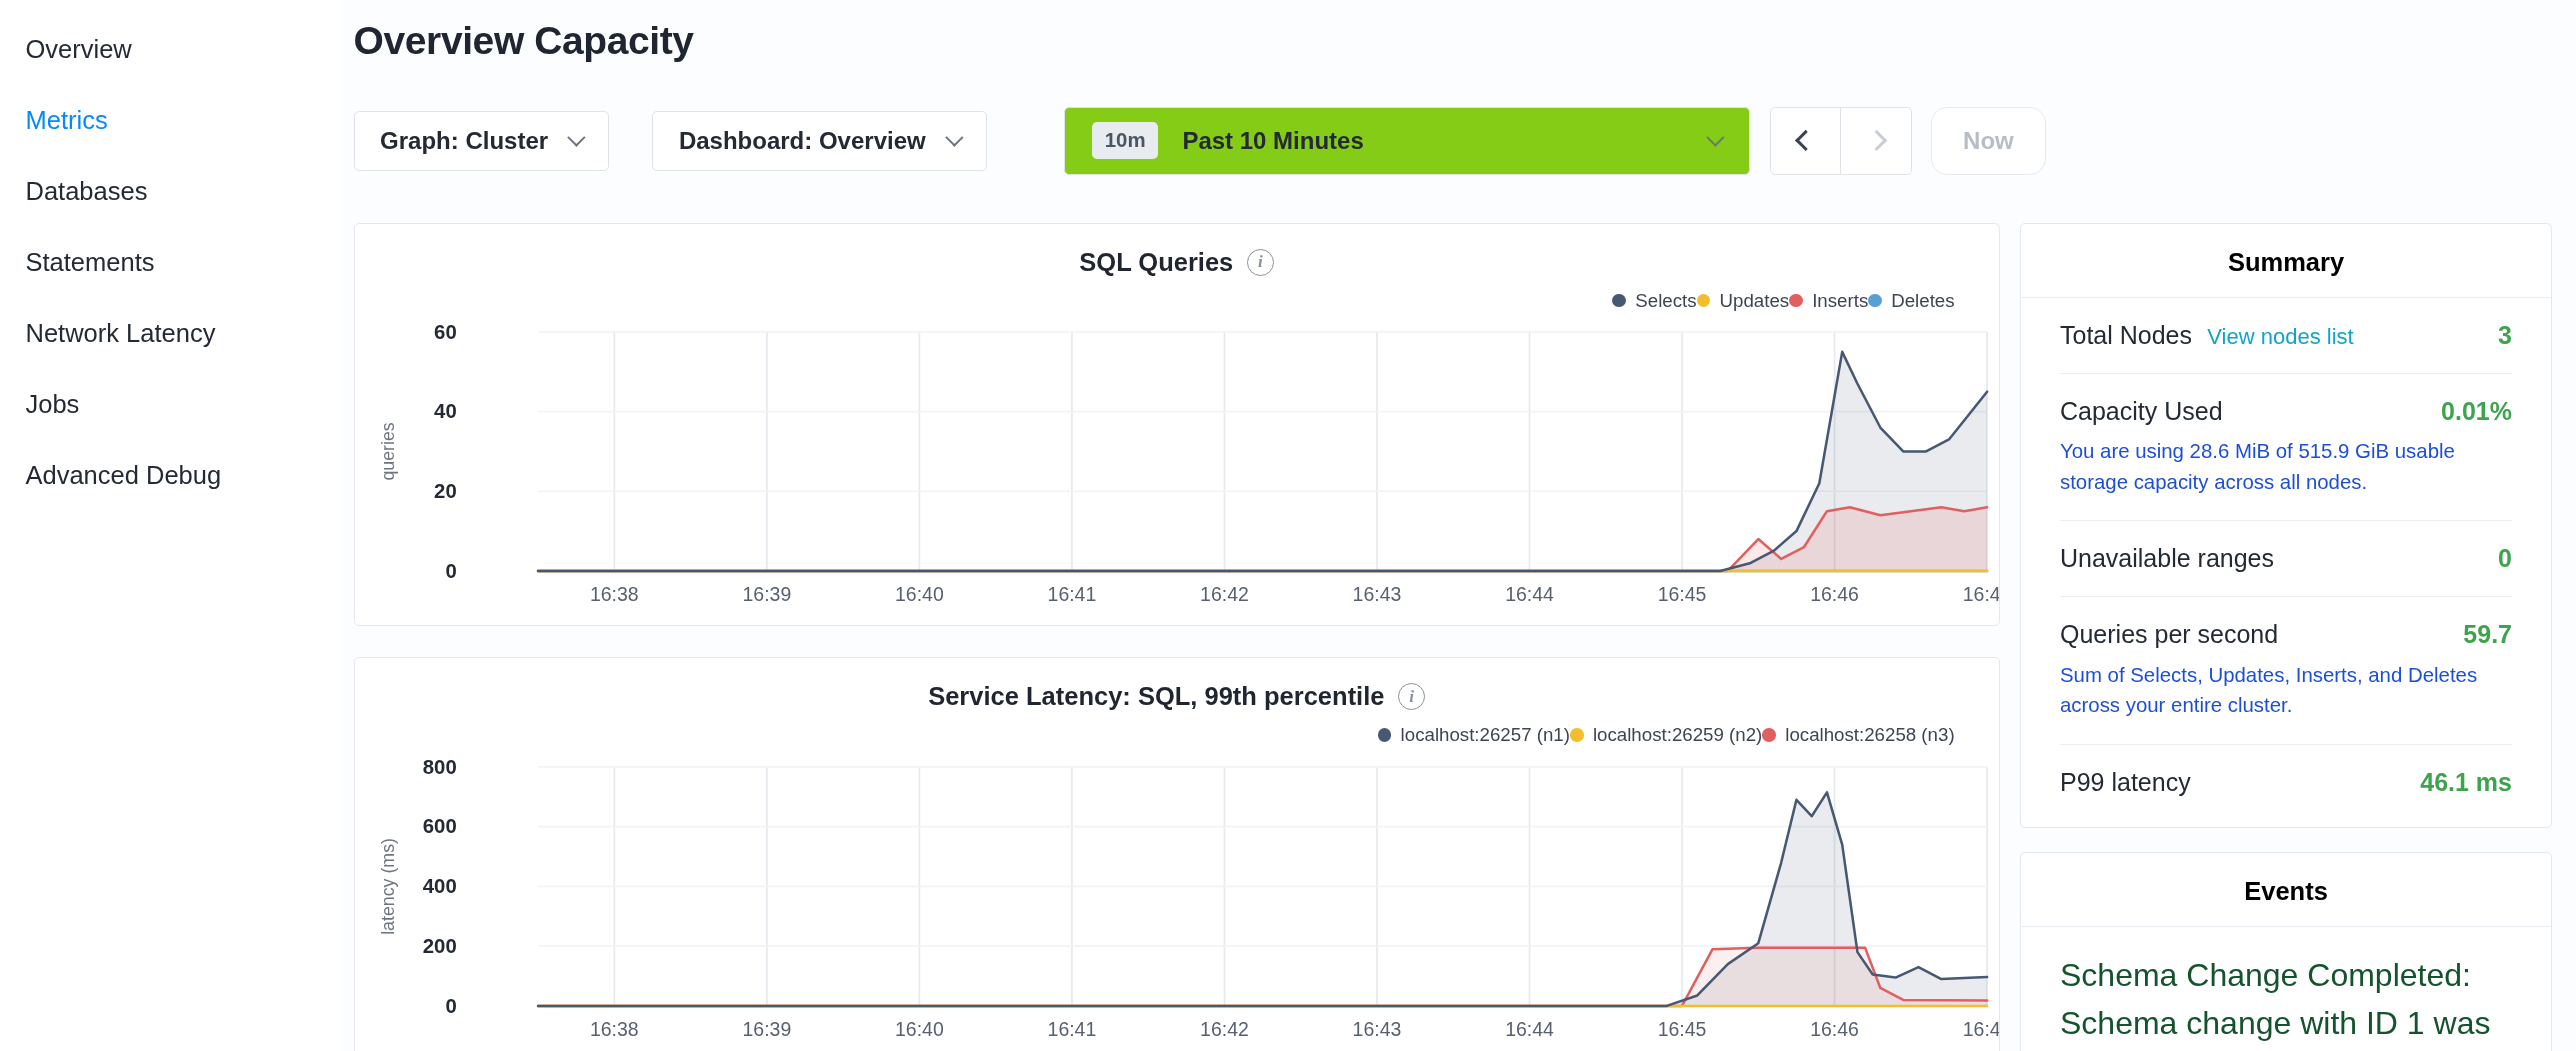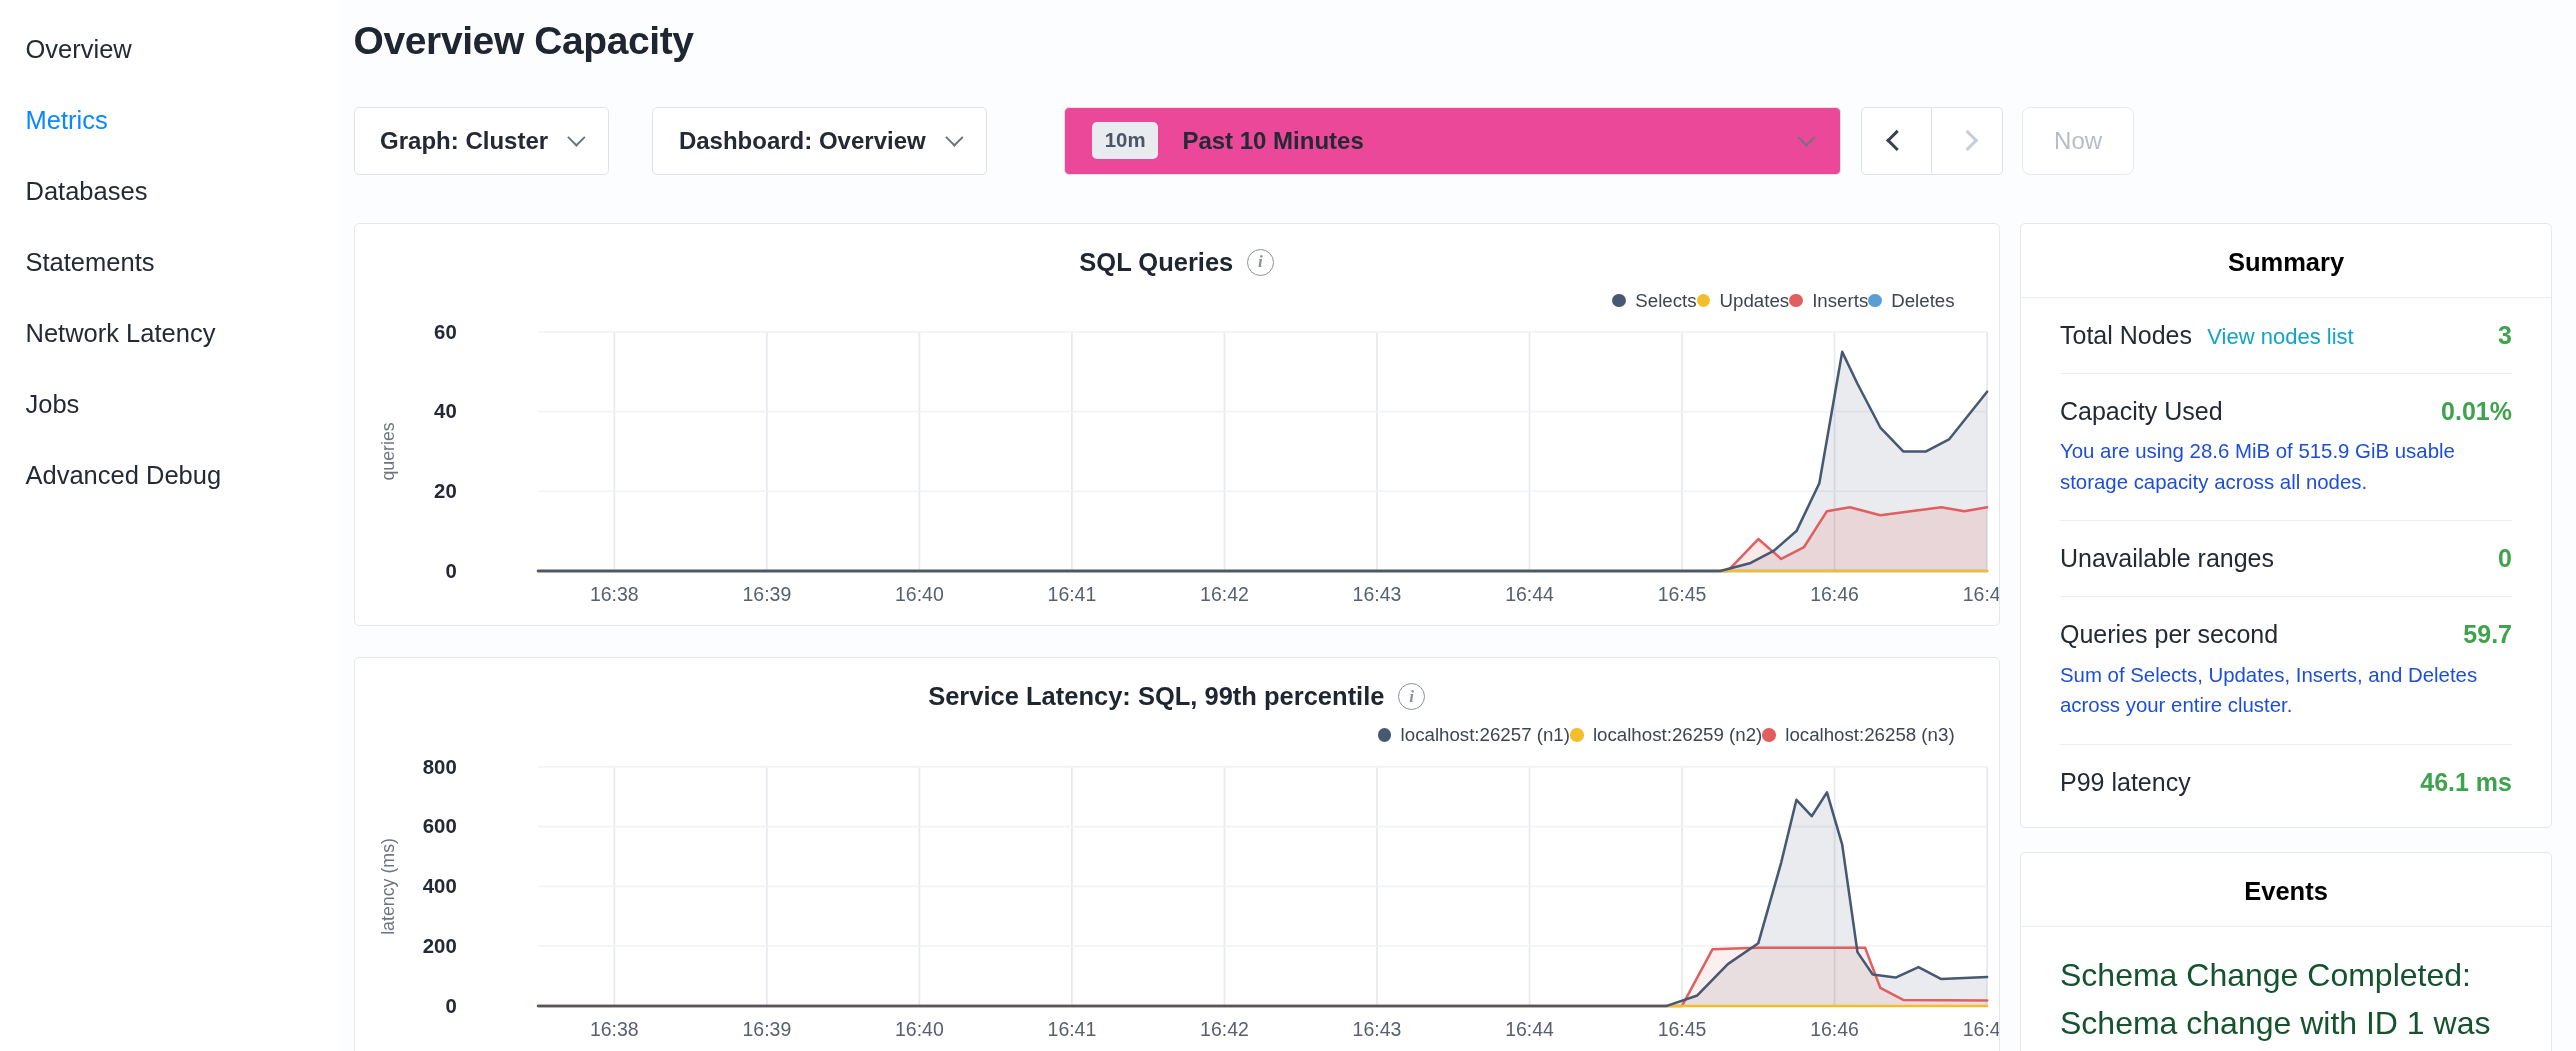--- a/index.html
+++ b/index.html
@@ -10,33 +10,33 @@
   .sidebar{width:340px;flex-shrink:0;padding:13.6px 0 0 25.5px;background:#fff}
   .nav-item{font-size:25.5px;padding:21px 0;cursor:pointer;color:#242a35}
   .nav-item.active{color:#0788ff}
 
   
   .main{flex:1;min-width:0;padding:18.7px 24px 0 13.6px;background:#fcfdfe}
   .page-title{font-size:39px;font-weight:700;letter-spacing:-0.4px;color:#1f2632}
 
   
   .controls{display:flex;align-items:center;margin-top:44px}
-  .dropdown-btn{height:68px;background:#fff;border:1.7px solid #dfe3e8;border-radius:5.1px;display:flex;align-items:center;gap:22px;padding:0 25.5px;font-size:24px;font-weight:700;color:#242a35;cursor:pointer}
+  .dropdown-btn{height:60px;background:#fff;border:1.7px solid #dfe3e8;border-radius:5.1px;display:flex;align-items:center;gap:22px;padding:0 25.5px;font-size:24px;font-weight:700;color:#242a35;cursor:pointer}
   .chev{display:inline-block}
   .chev.down{width:12.8px;height:12.8px;border-right:2.6px solid #6b7482;border-bottom:2.6px solid #6b7482;transform:rotate(45deg);margin-top:-6.8px}
   .chev.left{width:15.3px;height:15.3px;border-left:3.4px solid #39424e;border-bottom:3.4px solid #39424e;transform:rotate(45deg)}
   .chev.right{width:15.3px;height:15.3px;border-right:3.4px solid #c9ced6;border-top:3.4px solid #c9ced6;transform:rotate(45deg)}
-  .time-select{height:68px;width:777px;margin-left:77px;background:#ec4899;border:1.7px solid #dfe3e8;border-radius:5.1px;display:flex;align-items:center;padding:0 27px;gap:24px;cursor:pointer}
+  .time-select{height:68px;width:686px;margin-left:77px;background:#84cc16;border:1.7px solid #dfe3e8;border-radius:5.1px;display:flex;align-items:center;padding:0 27px;gap:24px;cursor:pointer}
   .time-badge{background:#e8ecf1;border-radius:5.1px;padding:6.8px 12.8px;font-size:20.4px;font-weight:700;color:#4c5564}
   .time-label{font-size:24px;font-weight:700;flex:1}
   .arrow-group{display:flex;margin-left:20.4px}
   .arrow-btn{width:71px;height:68px;background:#fff;border:1.7px solid #dfe3e8;display:flex;align-items:center;justify-content:center;cursor:pointer}
   .arrow-btn.left{border-radius:5.1px 0 0 5.1px}
   .arrow-btn.right{border-radius:0 5.1px 5.1px 0;border-left:none;cursor:default}
-  .now-btn{margin-left:18.7px;height:68px;padding:0 31px;background:#fff;border:1.7px solid #e6eaee;border-radius:8px;font-size:24px;font-weight:400;color:#b7bdc7;display:flex;align-items:center;cursor:default}
+  .now-btn{margin-left:18.7px;height:68px;padding:0 31px;background:#fff;border:1.7px solid #e6eaee;border-radius:16px;font-size:24px;font-weight:700;color:#b7bdc7;display:flex;align-items:center;cursor:default}
   .gap1{width:43px}
 
   
   .content{display:flex;gap:20.4px;margin-top:48px;align-items:flex-start}
   .charts-col{flex:1;min-width:0;display:flex;flex-direction:column;gap:31px}
   .card{background:#fff;border:1.7px solid #e4e8ed;border-radius:5.1px}
   .chart-card{padding:24px 0 15.3px}
   .chart-title-row{display:flex;justify-content:center;align-items:center;gap:13.6px;font-size:25.5px;font-weight:700;color:#1f2632}
   .info-icon{width:27px;height:27px;border:1.7px solid #8a919c;border-radius:50%;color:#8a919c;font-size:17px;font-weight:700;font-style:italic;font-family:"Liberation Serif",serif;display:flex;align-items:center;justify-content:center;cursor:pointer}
   .legend{display:flex;justify-content:flex-end;padding-right:44px;margin-top:13px}

